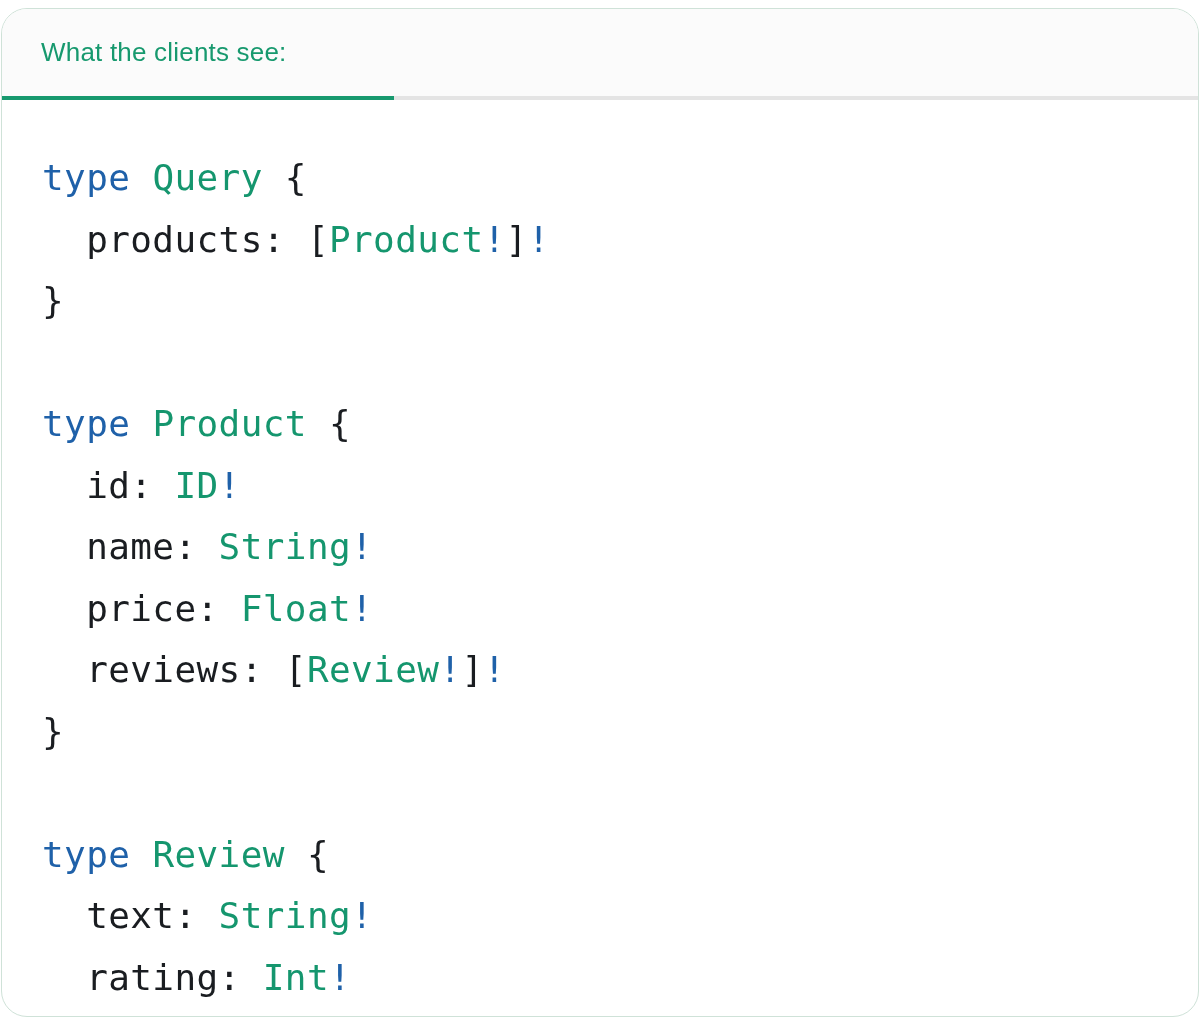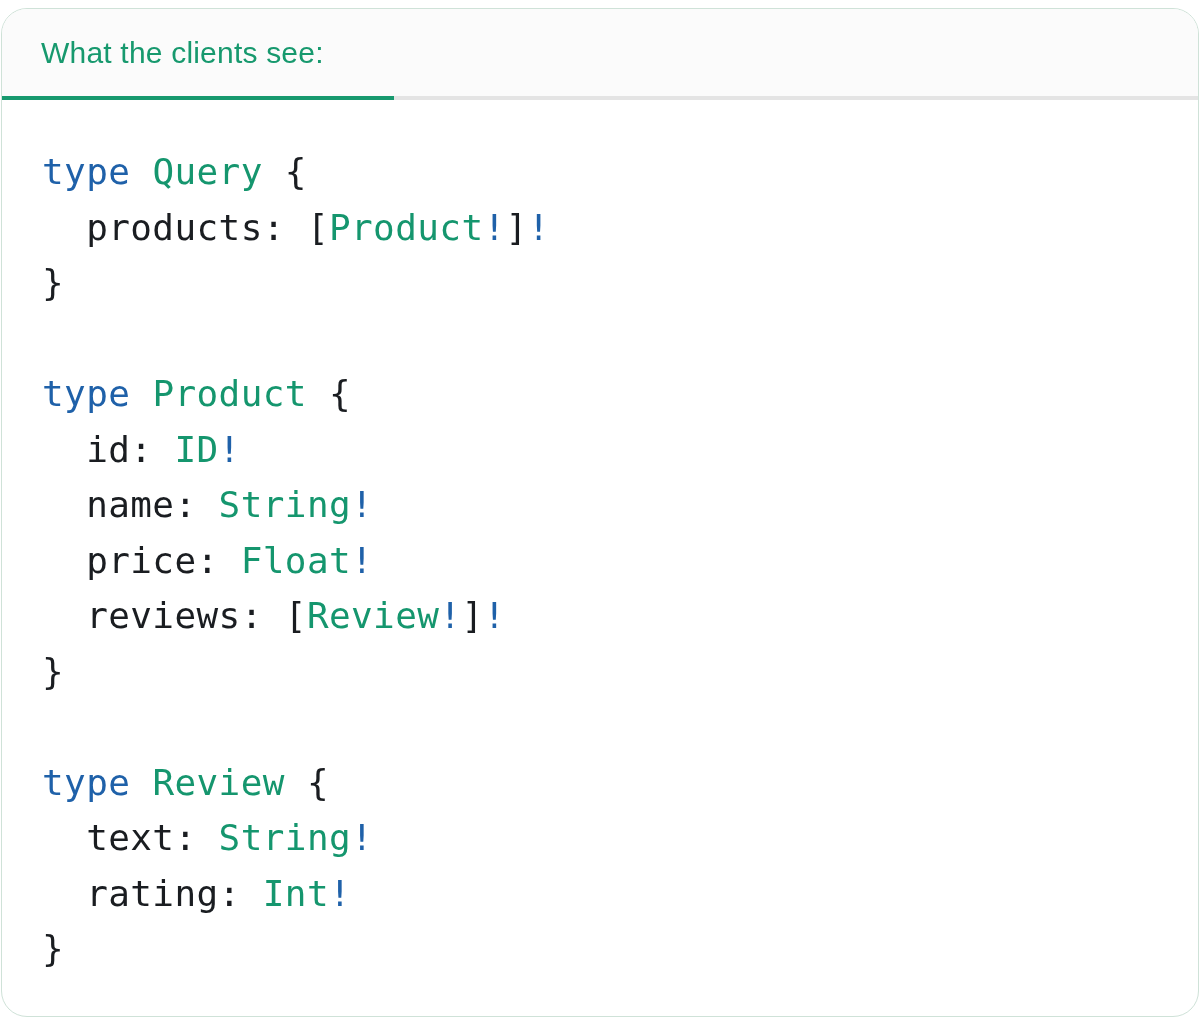--- a/index.html
+++ b/index.html
@@ -41,21 +41,21 @@
     align-items: stretch;
   }
   .tab {
     position: relative;
     display: flex;
     align-items: center;
     padding-left: 39px;
     width: 392px;
   }
   .tab-label {
-    font-size: 30px;
+    font-size: 26px;
     font-weight: 500;
     letter-spacing: 0.2px;
     color: var(--tab-text);
     white-space: nowrap;
   }
   .tab-indicator {
     position: absolute;
     left: 0;
     right: 0;
     bottom: -4px;
@@ -64,21 +64,21 @@
   }
   .code {
     padding: 44px 40px 40px 40px;
     font-family: "DejaVu Sans Mono", "Liberation Mono", monospace;
     font-size: 36px;
     line-height: 55.5px;
     letter-spacing: 0.4px;
     white-space: pre;
     color: var(--code-text);
   }
-  .code-line { min-height: 55.5px; }
+  .code-line { min-height: 55.5px; margin-top: 6px; }
   .tok-kw { color: var(--keyword-blue); }
   .tok-ty { color: var(--type-teal); }
   .tok-pl { color: var(--code-text); }
   .tok-bg { color: var(--bang-blue); }
 </style>
 </head>
 <body>
 
 <div class="card">
   <div class="tabbar">

